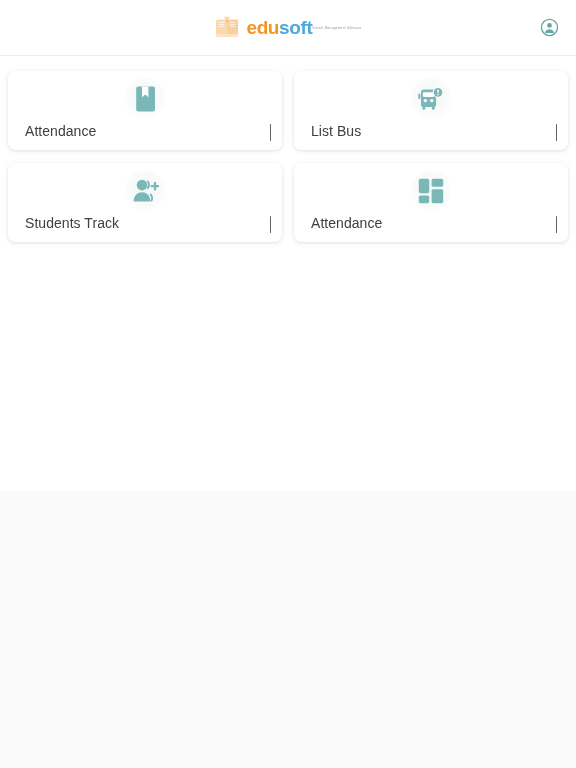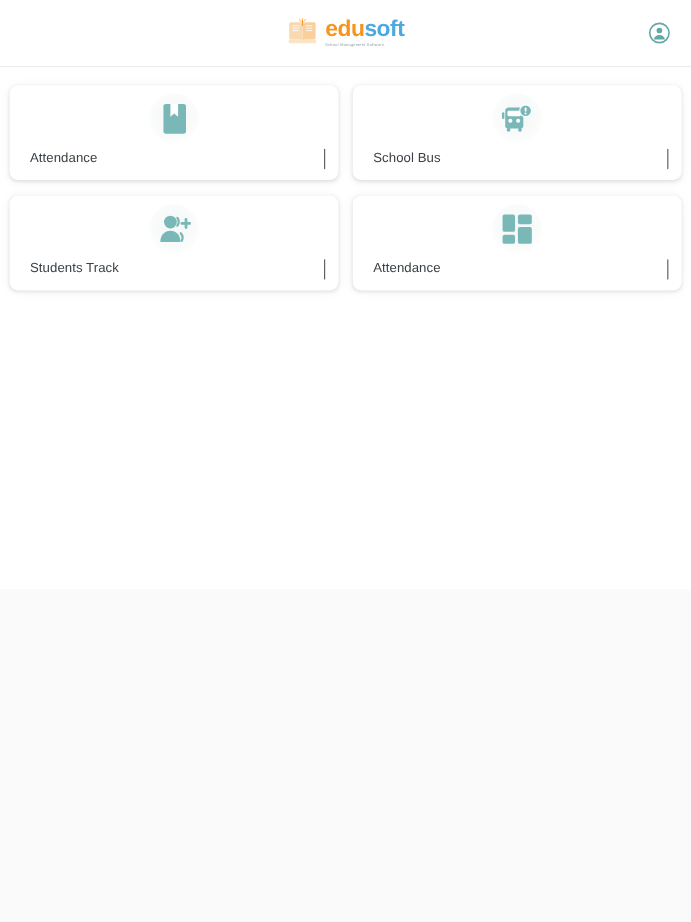--- a/index.html
+++ b/index.html
@@ -55,22 +55,21 @@
 
   .logo-mark {
     width: 26px;
     height: 24px;
     flex: 0 0 auto;
     display: block;
   }
 
   .logo-wordwrap {
     display: flex;
-    flex-direction: column;
-    align-items: flex-start;
+    align-items: center;
     line-height: 1;
   }
 
   .logo-word {
     font-size: 19px;
     font-weight: 700;
     letter-spacing: -0.4px;
     line-height: 1;
     white-space: nowrap;
   }
@@ -136,21 +135,21 @@
     align-items: center;
     justify-content: center;
   }
 
   .tile-icon-wrap svg { display: block; }
 
   .tile-label {
     position: absolute;
     left: 17px;
     bottom: 12px;
-    font-size: 11px;
+    font-size: 14px;
     line-height: 1;
     color: #3a4045;
     letter-spacing: 0.05px;
     white-space: nowrap;
   }
 
   .tile-handle {
     position: absolute;
     right: 11px;
     bottom: 9px;
@@ -220,21 +219,21 @@
           <circle cx="14.8" cy="14.6" r="1.7" fill="#ffffff"></circle>
           <rect x="5.4" y="20.3" width="2.8" height="3.4" rx="1.2" fill="#7ab8b8"></rect>
           <rect x="14.9" y="20.3" width="2.8" height="3.4" rx="1.2" fill="#7ab8b8"></rect>
           <path d="M2.3 8.6 L2.3 12.2" stroke="#7ab8b8" stroke-width="2" stroke-linecap="round"></path>
           <circle cx="21.0" cy="6.3" r="5.4" fill="#ffffff"></circle>
           <circle cx="21.0" cy="6.3" r="4.4" fill="#7ab8b8"></circle>
           <rect x="20.3" y="3.5" width="1.45" height="3.4" rx="0.7" fill="#ffffff"></rect>
           <circle cx="21.0" cy="8.5" r="0.85" fill="#ffffff"></circle>
         </svg>
       </div>
-      <div class="tile-label">School Bus</div>
+      <div class="tile-label">List Bus</div>
       <div class="tile-handle"></div>
     </div>
 
 
     <div class="tile">
       <div class="tile-icon-wrap">
         <svg width="28" height="26" viewBox="0 0 28 26">
           <circle cx="11.0" cy="7.1" r="5.3" fill="#7ab8b8"></circle>
           <path d="M2.6 23.6 C2.6 17.6 6.3 14.2 11.0 14.2 C15.7 14.2 19.4 17.6 19.4 23.6 Z" fill="#7ab8b8"></path>
           <path d="M16.8 3.6 C18.3 5.0 18.3 8.4 16.8 10.0" fill="none" stroke="#7ab8b8" stroke-width="1.9" stroke-linecap="round"></path>

